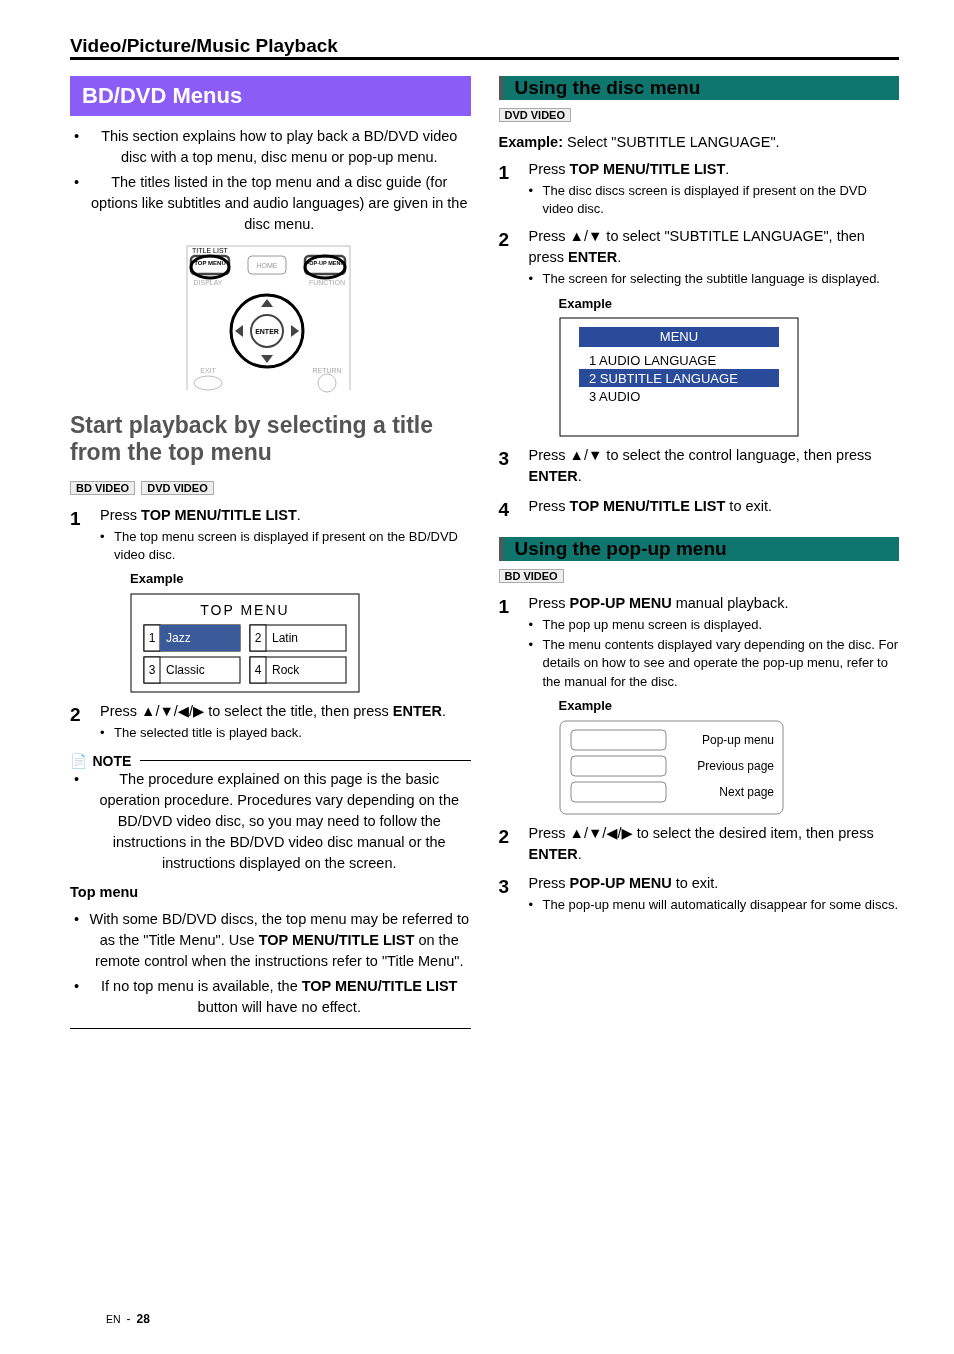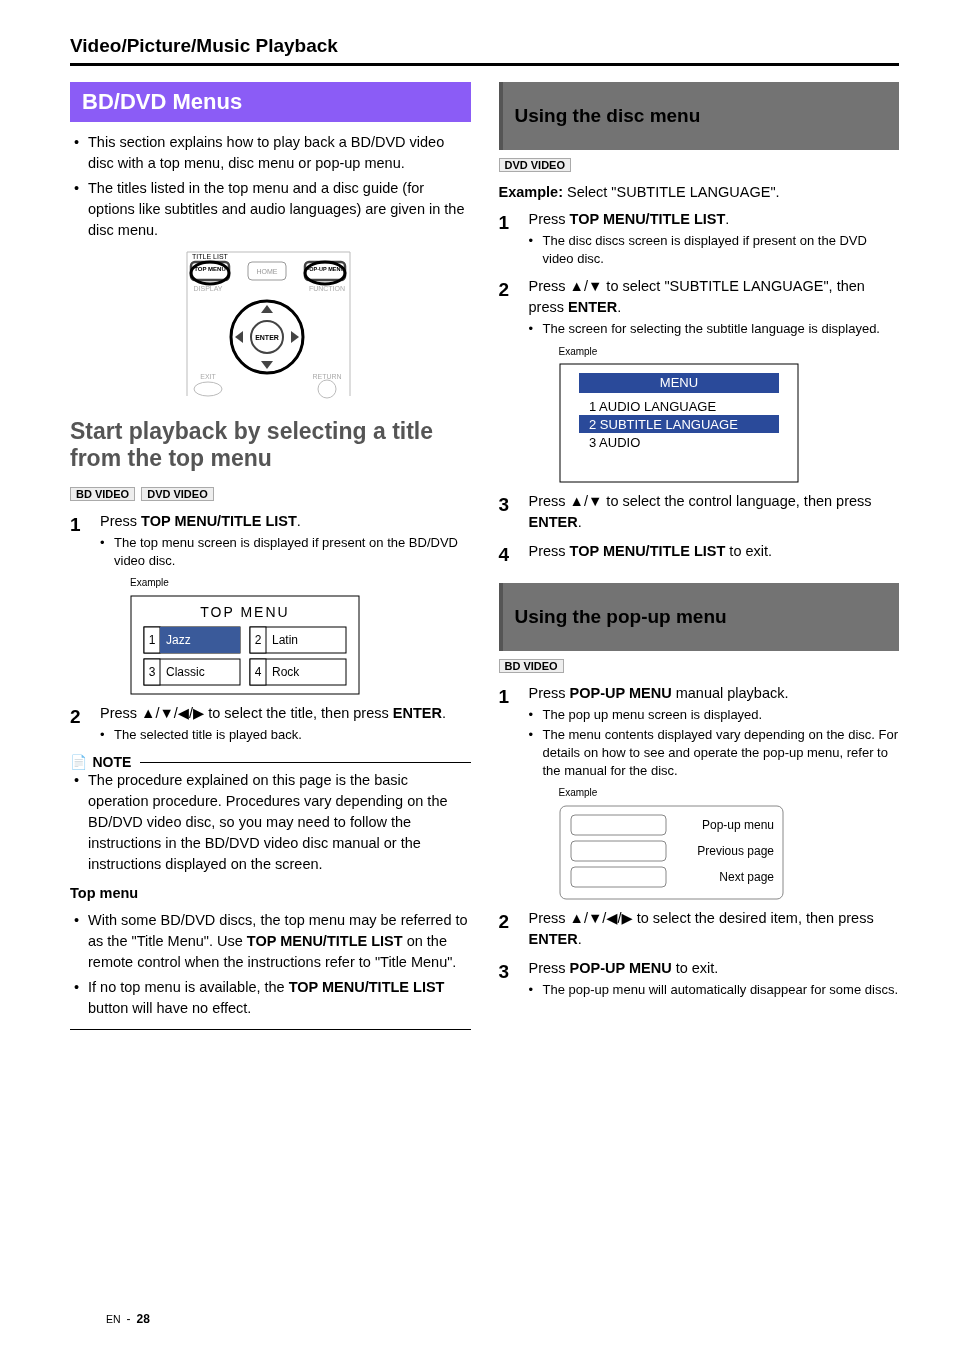--- a/index.html
+++ b/index.html
@@ -3,47 +3,47 @@
 <meta charset="utf-8">
 <style>
 * { box-sizing: border-box; margin: 0; padding: 0; }
 body {
   font-family: Arial, Helvetica, sans-serif;
   width: 954px;
   background: #fff;
   color: #000;
   padding: 35px 55px 60px 70px;
 }
-.page-title { font-size: 19px; font-weight: bold; margin-bottom: 6px; }
+.page-title { font-size: 19px; font-weight: bold; margin-bottom: 0; }
 .hr-thick { border: none; border-top: 3px solid #000; margin-bottom: 16px; }
 .columns { display: flex; gap: 28px; }
 .col { flex: 1; min-width: 0; }
 .dark-bar {
   background: #8b5cf6; color: #fff; font-size: 22px; font-weight: bold;
   padding: 7px 12px; margin-bottom: 10px;
 }
 .subtle-bar {
-  background: #737373; font-size: 19px; font-weight: bold;
-  padding: 23px 12px; border-left: 4px solid #555; margin: 14px 0 8px;
+  background: #0f766e; font-size: 19px; font-weight: bold;
+  padding: 1px 12px; border-left: 4px solid #555; margin: 14px 0 8px;
 }
 .grey-heading { font-size:23px; font-weight:bold; color:#555; padding:7px 0; }
-ul.bullets { list-style: none; padding-left: 4px; font-size: 14.5px; line-height: 1.45; }
+ul.bullets { list-style: none; padding-left: 4px; font-size: 14.5px; line-height: 1.45; text-align: center; }
 ul.bullets > li { position: relative; padding-left: 14px; margin-bottom: 4px; }
 ul.bullets > li::before { content: "•"; position: absolute; left: 0; top: 0; }
 .tag-row { display:flex; gap:6px; margin: 8px 0 10px; }
 .tag { font-size:11px; font-weight:bold; padding:0 5px; background:#eee; border:1px solid #aaa; }
 .steps { font-size:14.5px; line-height:1.45; }
 .step { display:flex; gap:14px; margin-bottom:8px; }
 .step-num { font-size:19px; font-weight:bold; width:16px; flex-shrink:0; }
 .step-body { flex:1; }
 .step-body b { font-weight: bold; }
 .sub-bullet { font-size:13px; padding-left:14px; position:relative; margin-top:2px; }
 .sub-bullet::before { content:"•"; position:absolute; left:0; }
 .indent-block { margin-left: 30px; }
-.example-label { font-size:10px; font-weight:normal; margin: 6px 0 4px; }
+.example-label { font-size:13px; font-weight:bold; margin: 6px 0 4px; }
 svg { display:block; }
 .note-head { display:flex; align-items:center; gap:5px; font-size:14px; font-weight:bold; margin-top:10px; }
 .note-rule { flex:1; border-top:1px solid #000; height:0; margin-left:4px; }
 .para { font-size:14.5px; line-height:1.45; margin-bottom:6px; }
 .bold { font-weight:bold; }
 .small { font-size:13px; line-height:1.4; }
 .footer-divider { border-top:1px solid #000; margin:10px 0 4px; }
 .page-num { position:absolute; left:70px; bottom:28px; font-size:12px; display:flex; align-items:center; gap:6px;padding-left:36px; }
 .page-num .en-badge { font-size:10.5px; }
 .arrow { font-family: Arial, sans-serif; }

